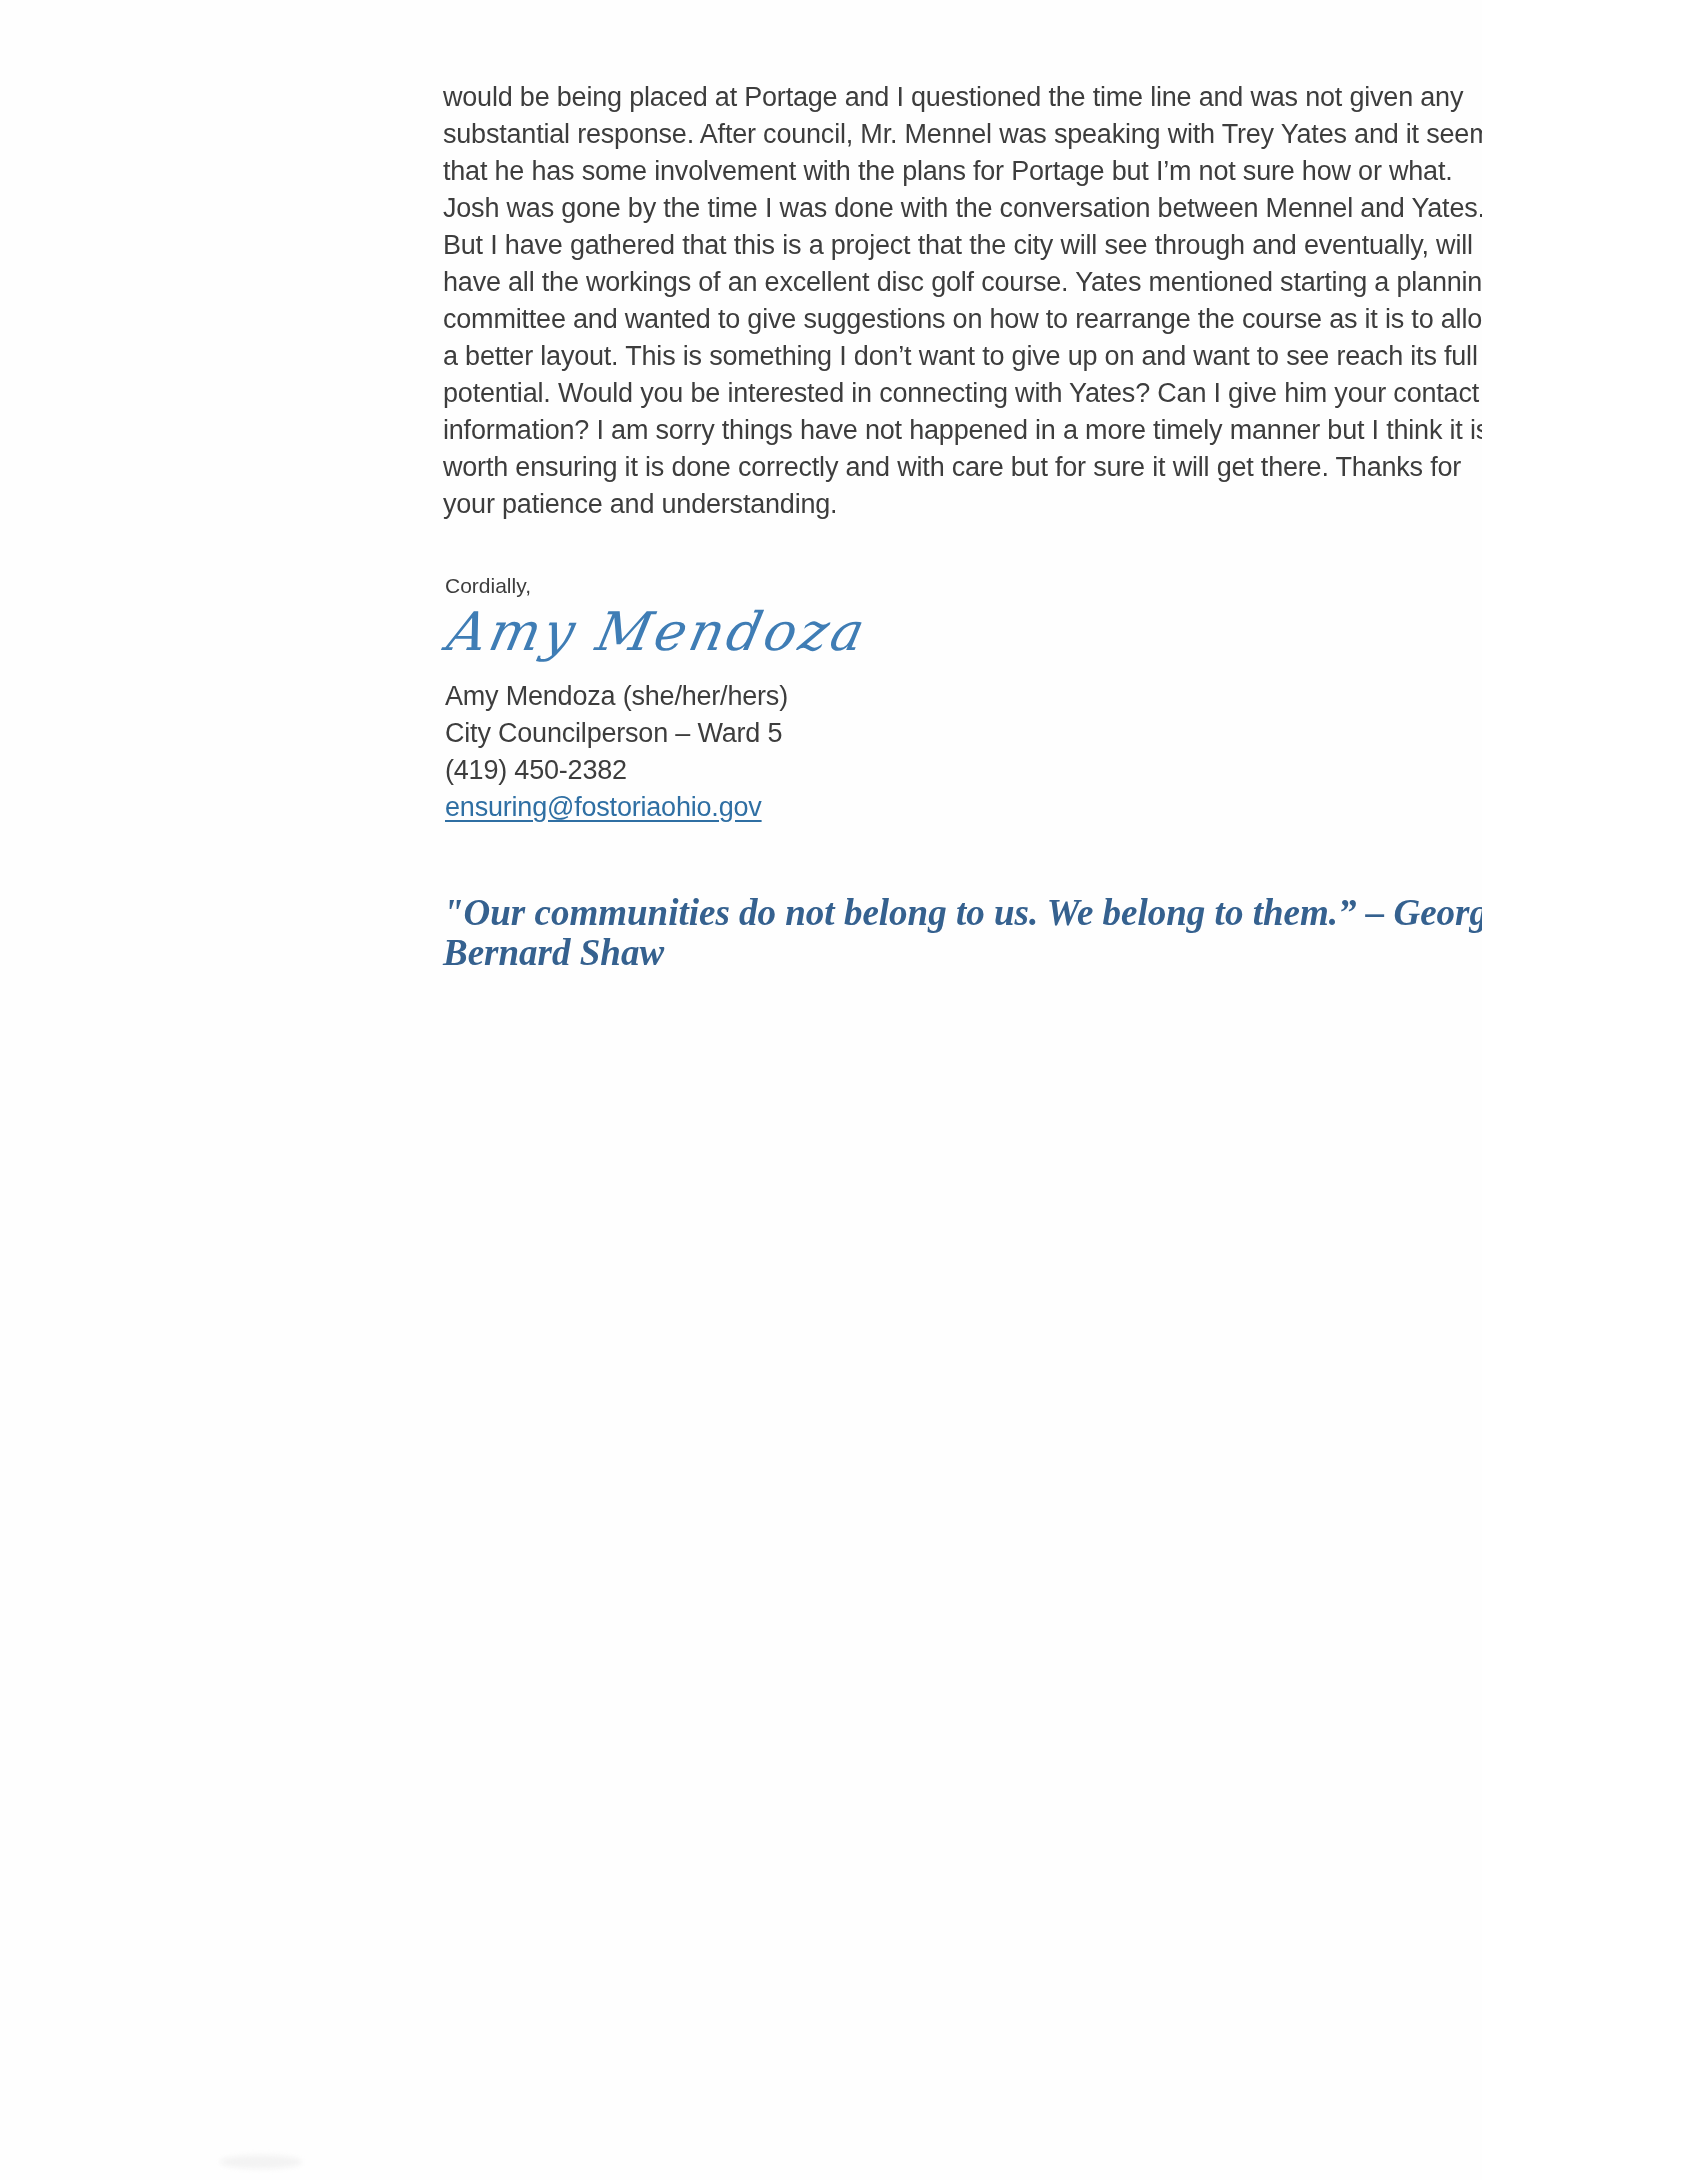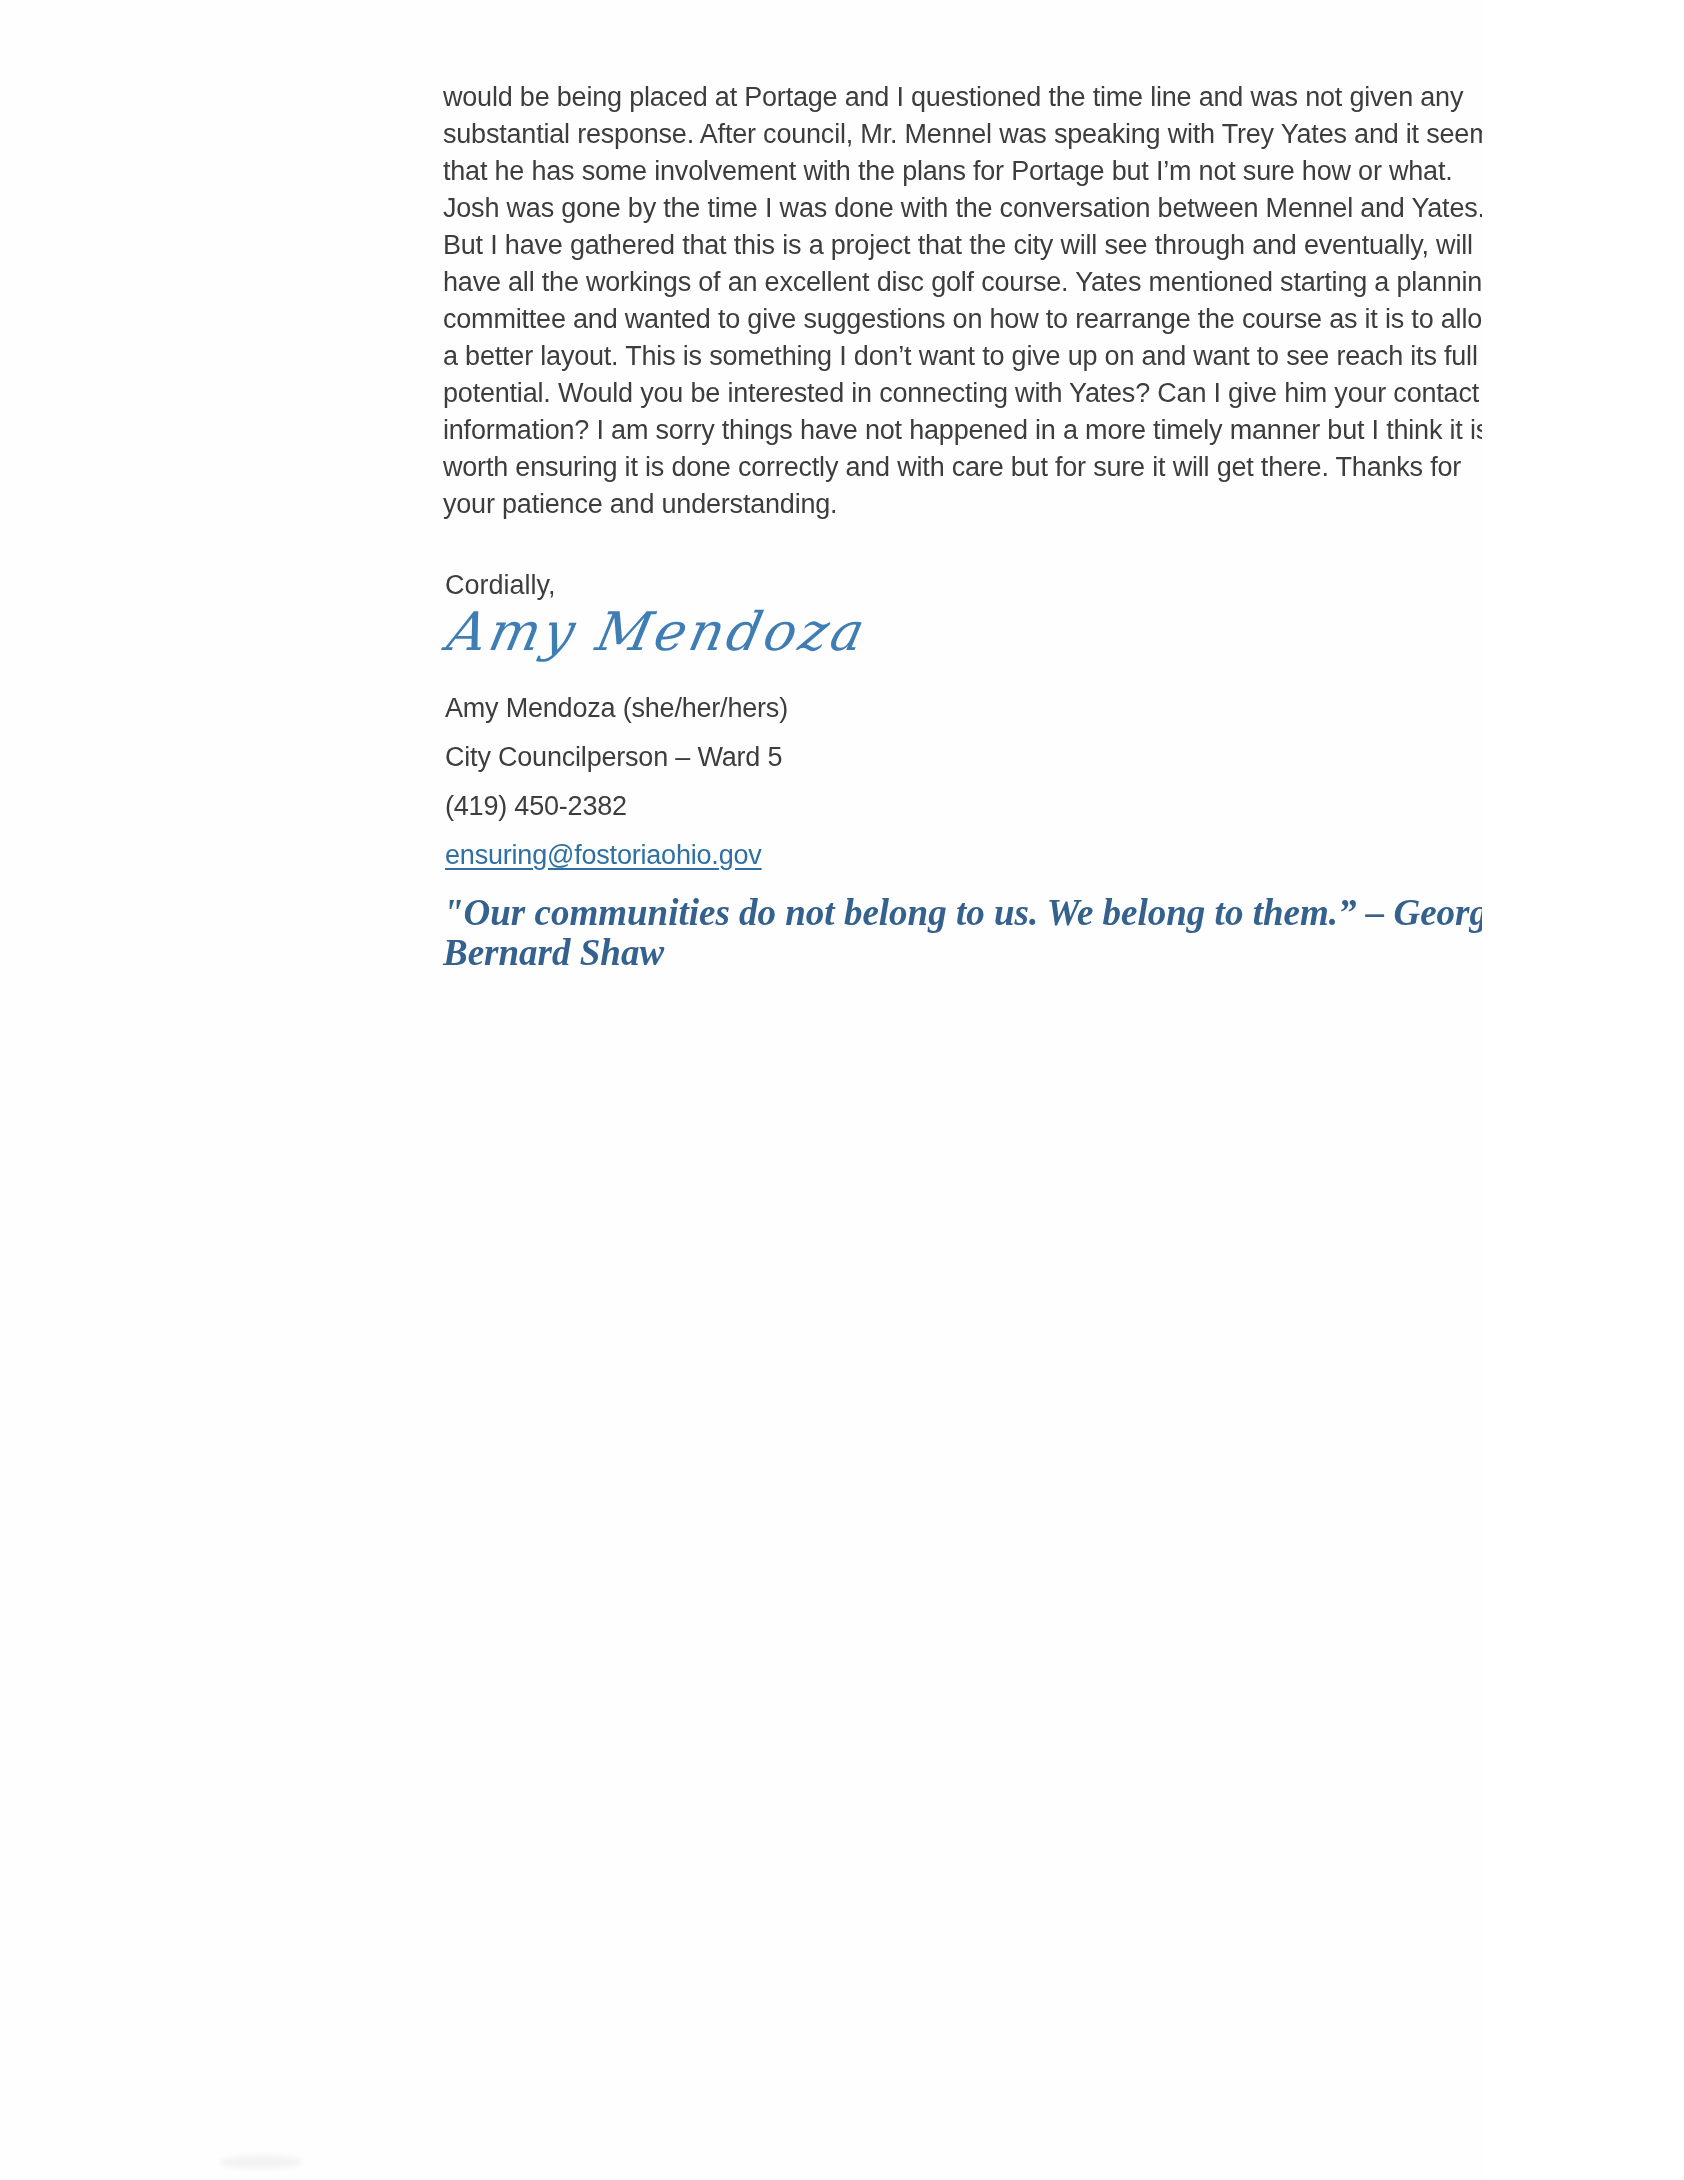--- a/index.html
+++ b/index.html
@@ -27,21 +27,21 @@
     font-size: 27px;
     line-height: 37px;
     letter-spacing: -0.2px;
     color: var(--body-text);
     white-space: pre-line;
   }
   .closing {
     position: absolute;
     left: 445px;
     top: 567px;
-    font-size: 27px;
+    font-size: 21px;
     line-height: 37px;
     color: var(--body-text);
   }
   .signature {
     position: absolute;
     left: 440px;
     top: 591px;
     font-family: "DejaVu Serif", serif;
     font-style: italic;
     font-weight: 400;
@@ -55,21 +55,21 @@
   }
   .sig-block {
     position: absolute;
     left: 445px;
     top: 678px;
     font-size: 27px;
     line-height: 37px;
     letter-spacing: -0.2px;
     color: var(--body-text);
   }
-  .sig-block .line { display: block; margin-top: 12px; }
+  .sig-block .line { display: block; }
   .email-link {
     display: inline-block;
     color: var(--email-blue);
     text-decoration: underline;
     text-underline-offset: 4.3px;
     cursor: pointer;
   }
   .quote {
     position: absolute;
     left: 443px;

